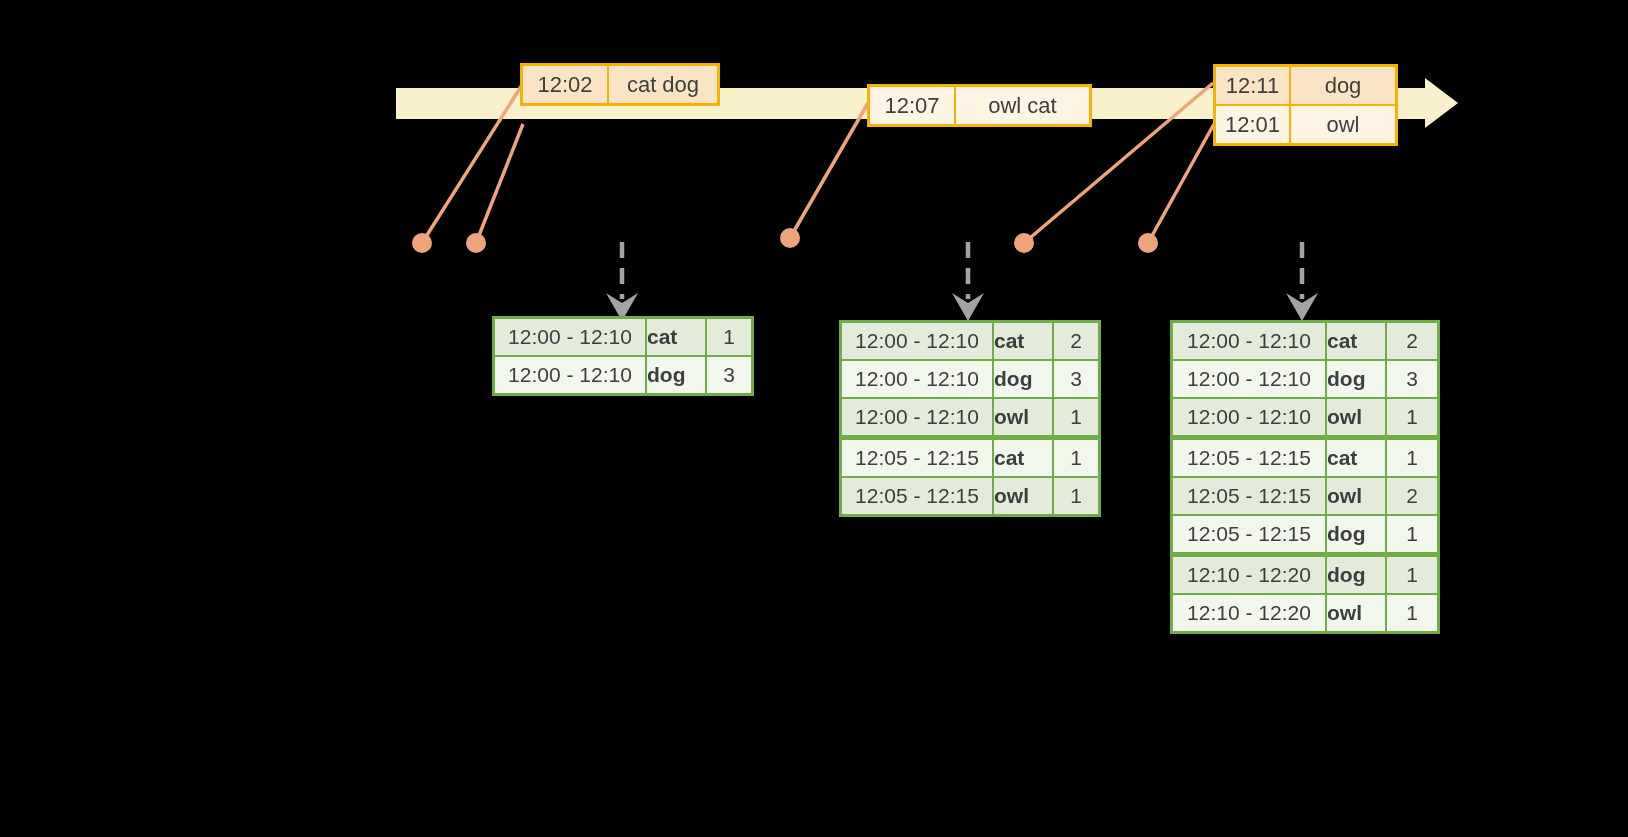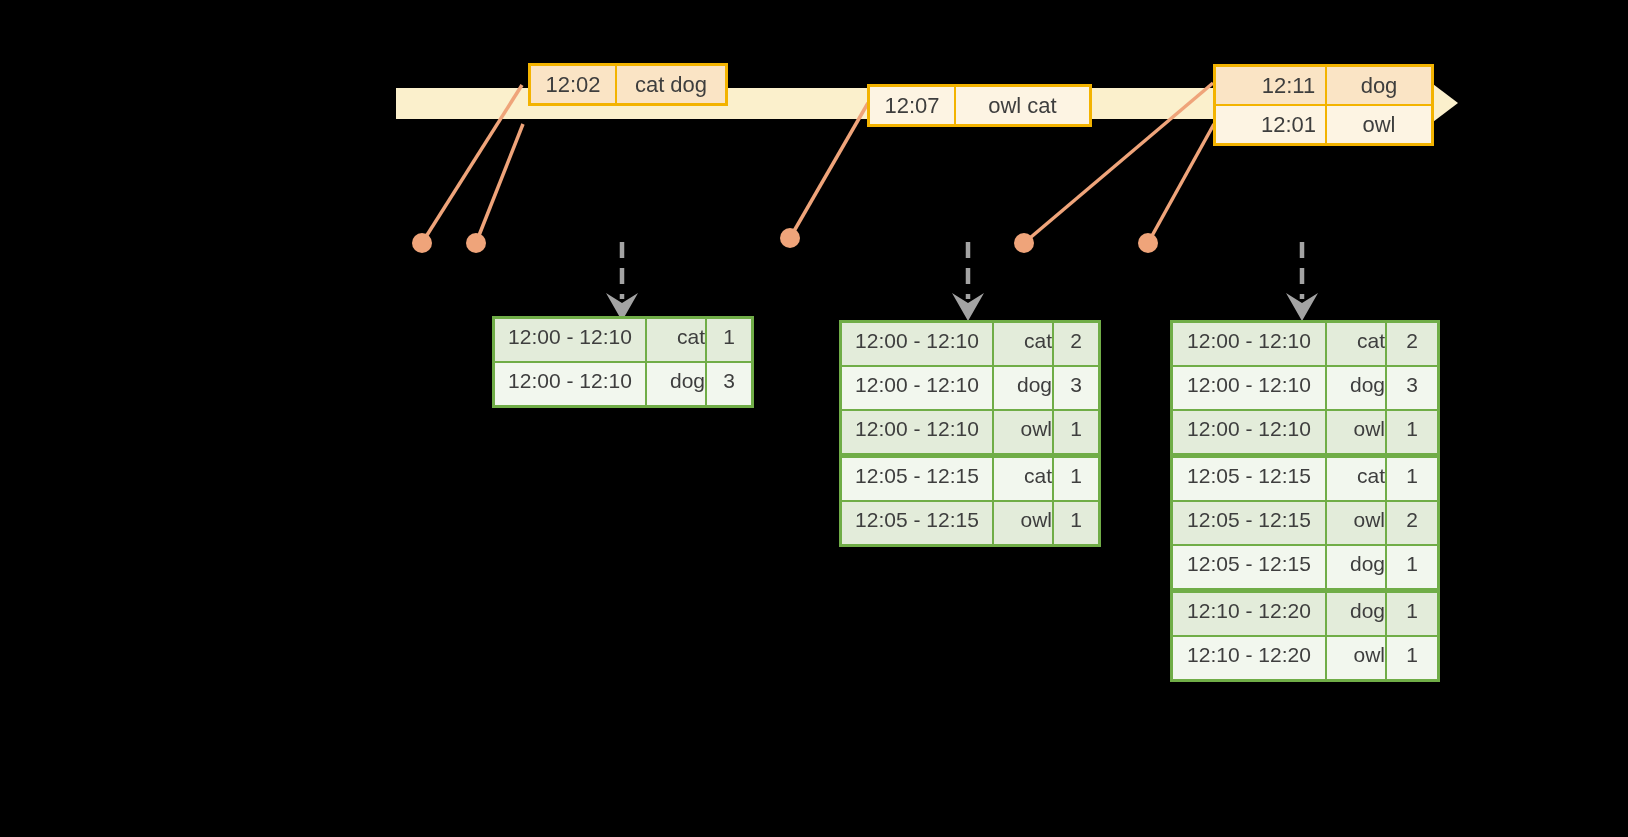--- a/index.html
+++ b/index.html
@@ -16,34 +16,34 @@
   #overlay{position:absolute;left:0;top:0;z-index:2;}
 
   
   .etable{position:absolute;border:3px solid #f3b300;z-index:3;font-size:22px;}
   .etable .row{display:flex;height:37px;line-height:37px;}
   .etable .row + .row{border-top:2px solid #f3b300;}
   .etable .cell-time{width:84px;text-align:center;border-right:2px solid #f3b300;}
   .etable .cell-words{width:108px;text-align:center;}
   .e-dark{background:#fae4c5;}
   .e-light{background:#fdf4e3;}
-  #etableA{left:520px;top:63px;margin-left:8px;}
+  #etableA{left:520px;top:63px;}
   #etableB{left:867px;top:84px;}
   #etableB .cell-words{width:133px;}
   #etableC{left:1213px;top:64px;}
-  #etableC .cell-time{width:73px;padding-left:36px;}
+  #etableC .cell-time{width:73px;}
   #etableC .cell-words{width:104px;}
 
   
   .rtable{position:absolute;border:3px solid #70ad47;z-index:3;font-size:21px;}
-  .rtable .row{display:flex;height:42px;line-height:36px;}
+  .rtable .row{display:flex;height:36px;line-height:36px;}
   .rtable .row + .row{border-top:2px solid #70ad47;}
   .rtable .row.group-start{border-top-width:5px;}
   .rtable .cell-window{width:150px;text-align:center;}
-  .rtable .cell-word{width:58px;text-align:right;border-left:2px solid #70ad47;}
+  .rtable .cell-word{width:58px;text-align:left;border-left:2px solid #70ad47;font-weight:bold;}
   .rtable .cell-count{width:44px;text-align:center;border-left:2px solid #70ad47;}
   .r-dark{background:#e3ecda;}
   .r-light{background:#f2f7ee;}
   #rtable1{left:492px;top:316px;}
   #rtable2{left:839px;top:320px;}
   #rtable3{left:1170px;top:320px;}
   #rtable3 .cell-window{width:152px;}
   #rtable3 .cell-count{width:50px;}
 </style>
 </head>

